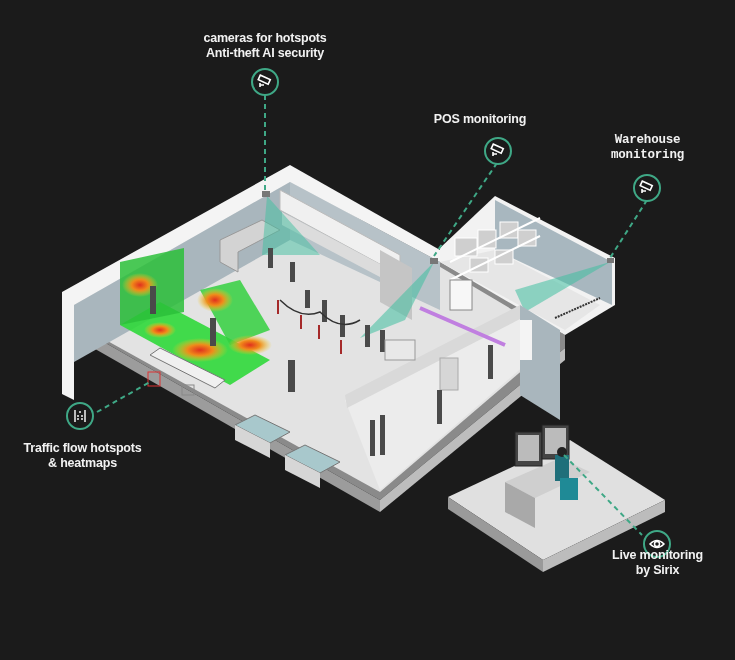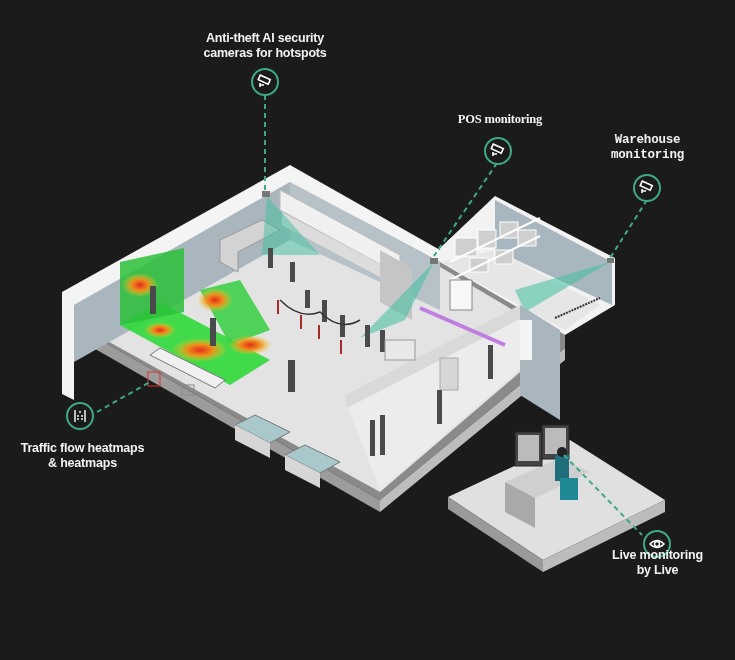--- a/index.html
+++ b/index.html
@@ -148,31 +148,31 @@
   <g stroke="#3fa886" stroke-width="2" stroke-dasharray="5,4" fill="none">
     <line x1="265" y1="95" x2="265" y2="190"></line>
     <line x1="497" y1="163" x2="434" y2="256"></line>
     <line x1="647" y1="200" x2="610" y2="258"></line>
     <line x1="97" y1="412" x2="150" y2="382"></line>
     <line x1="564" y1="455" x2="642" y2="535"></line>
   </g>
 </svg>
 
 <div class="label" style="left:180px; top:31px; width:170px;">
+  <div>cameras for hotspots</div>
   <div>Anti-theft AI security</div>
-  <div>cameras for hotspots</div>
 </div>
 <div class="icon-badge" style="left:251px; top:68px;">
   <svg viewBox="0 0 18 18" fill="none" stroke="#ffffff" stroke-width="1.6">
       <rect x="3" y="4" width="11" height="5" transform="rotate(25 8 6)"></rect>
       <path d="M4 10 v4 M4 12 h4"></path>
     </svg>
 </div>
 
-<div class="label" style="left:440px; top:112px; width:120px;font-family:Liberation Serif, serif;">
+<div class="label" style="left:420px; top:112px; width:120px;">
   <div>POS monitoring</div>
 </div>
 <div class="icon-badge" style="left:484px; top:137px;">
   <svg viewBox="0 0 18 18" fill="none" stroke="#ffffff" stroke-width="1.6">
       <rect x="3" y="4" width="11" height="5" transform="rotate(25 8 6)"></rect>
       <path d="M4 10 v4 M4 12 h4"></path>
     </svg>
 </div>
 
 <div class="label" style="left:600px; top:133px; width:95px;font-family:Liberation Mono, monospace;">
@@ -186,26 +186,26 @@
     </svg>
 </div>
 
 <div class="icon-badge" style="left:66px; top:402px;">
   <svg viewBox="0 0 18 18" fill="none" stroke="#ffffff" stroke-width="1.4">
       <path d="M4 3 v12 M14 3 v12"></path>
       <path d="M7 13 v-6 M9 4 v3 M11 8 v5" stroke-dasharray="2,1"></path>
     </svg>
 </div>
 <div class="label" style="left:20px; top:441px; width:125px;">
-  <div>Traffic flow heatmaps</div>
+  <div>Traffic flow hotspots</div>
   <div>&amp; heatmaps</div>
 </div>
 
 <div class="icon-badge" style="left:643px; top:530px;">
   <svg viewBox="0 0 18 18" fill="none" stroke="#ffffff" stroke-width="1.5">
       <path d="M2 9 Q9 2 16 9 Q9 16 2 9 Z"></path>
       <circle cx="9" cy="9" r="2.5"></circle>
     </svg>
 </div>
 <div class="label" style="left:605px; top:548px; width:105px;">
   <div>Live monitoring</div>
-  <div>by Live</div>
+  <div>by Sirix</div>
 </div>
 
 </body></html>

